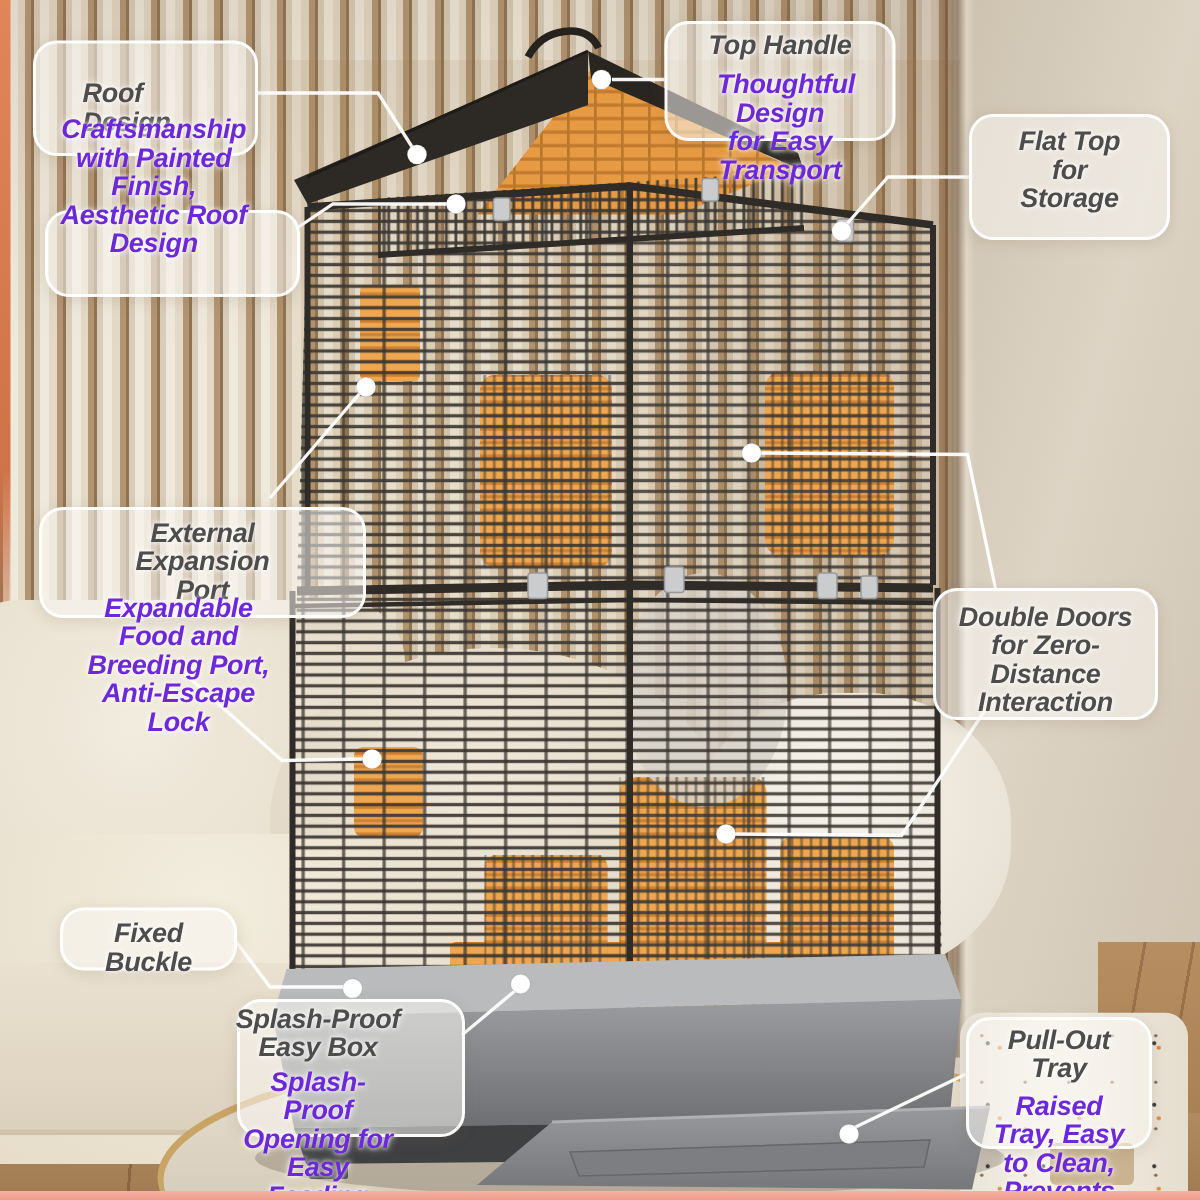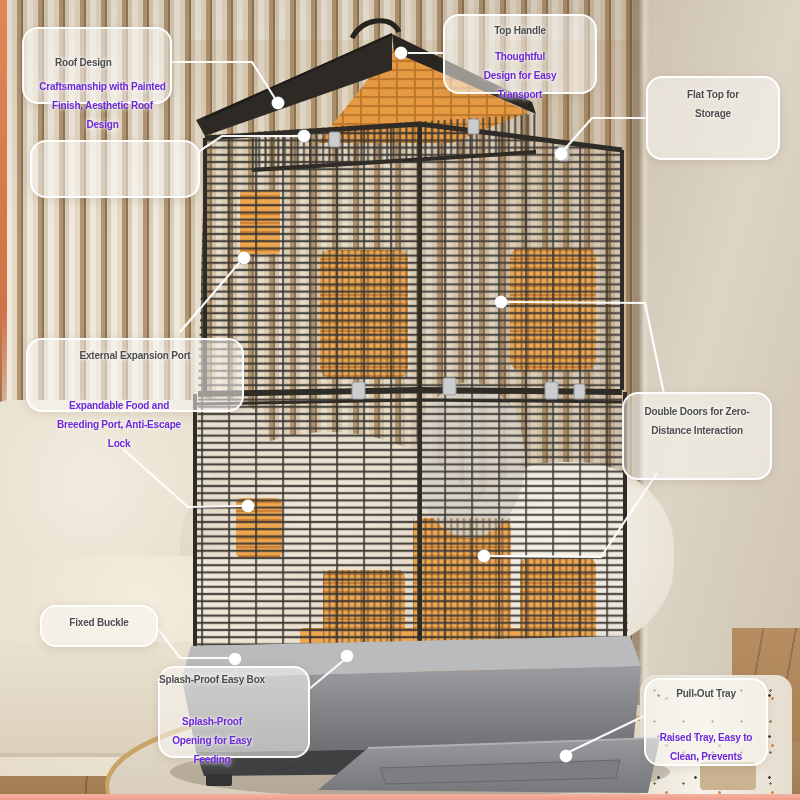--- a/index.html
+++ b/index.html
@@ -76,23 +76,24 @@
   .pot-notch{left:700px;top:762px;width:56px;height:28px;border-radius:4px;background:#c9b391;}
 
   
   .card{
     background:rgba(250,248,244,.55);
     border:2.5px solid rgba(255,255,255,.95);
     border-radius:16px;
     box-shadow:0 2px 10px rgba(120,100,70,.18);
   }
   .ct,.cs{
-    font-weight:bold;line-height:19px;font-size:10px;letter-spacing:-.2px;
+    font-weight:bold;line-height:19px;font-size:18px;letter-spacing:-.2px;
     text-align:center;
     text-shadow:0 0 3px rgba(255,255,255,.95),0 0 6px rgba(255,255,255,.8);
+    font-style:italic;
   }
   .ct{color:#4d4d4d;}
   .cs{color:#6d28d9;}
   .left-align{text-align:left;}
 </style>
 </head>
 <body>
 
 <div id="stage">
 

